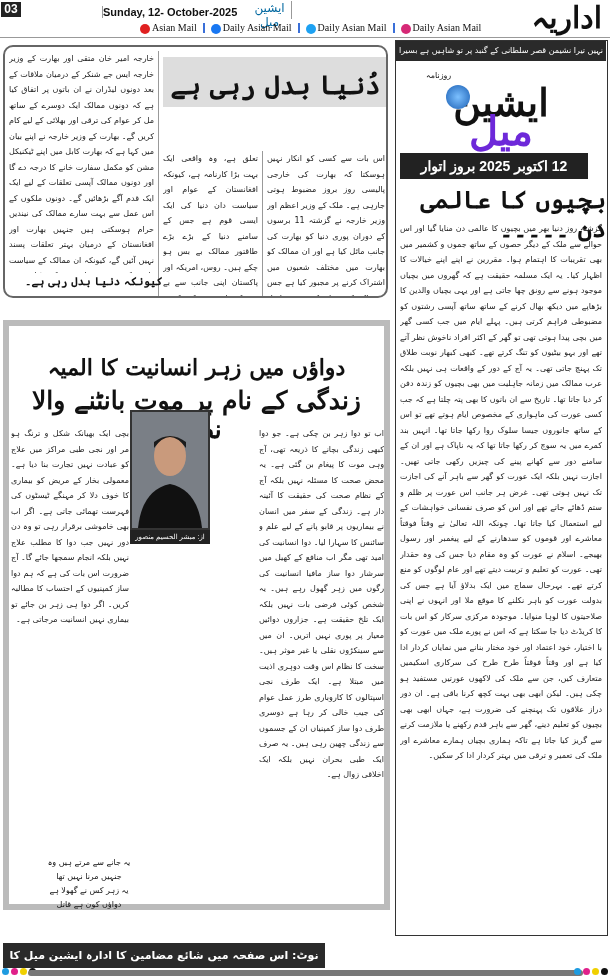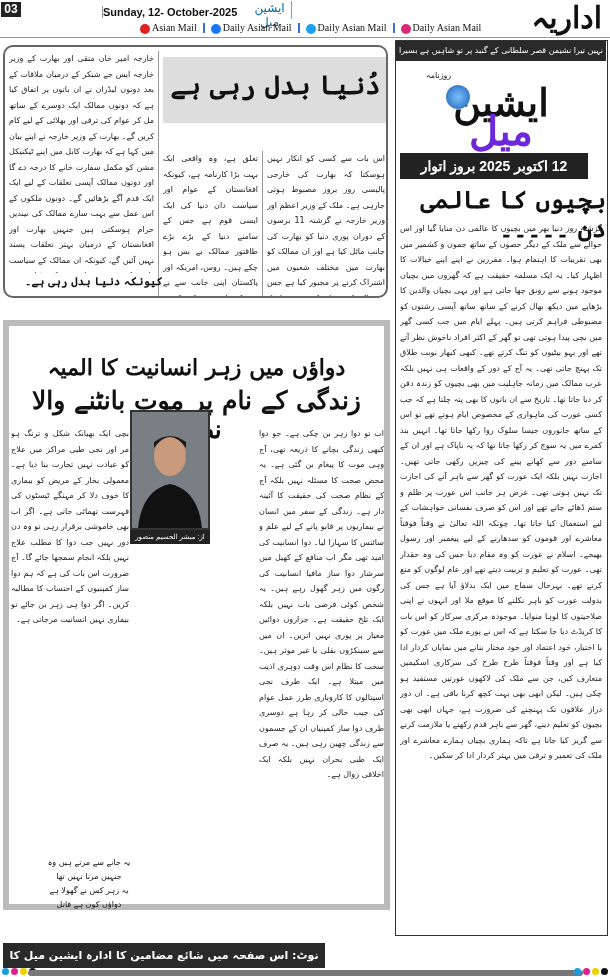--- a/index.html
+++ b/index.html
@@ -7,21 +7,21 @@
 .hdr{position:absolute;left:0;top:0;width:610px;height:38px;border-bottom:1px solid #999}
 .pgno{position:absolute;left:1px;top:2px;width:20px;height:15px;background:#222;color:#fff;font:bold 12px "Liberation Sans",sans-serif;text-align:center;line-height:15px}
 .date{position:absolute;left:102px;top:6px;font:bold 11px "Liberation Sans",sans-serif;border-left:1px solid #999;}
 .minilogo{position:absolute;left:248px;top:1px;width:44px;height:18px;color:#0369a1;font-size:12px;text-align:center;border-right:1px solid #999}
 .social{position:absolute;left:140px;top:22px;font:10px "Liberation Serif",serif;display:flex;gap:6px;align-items:center}
 .social span.ic{display:inline-block;width:10px;height:10px;border-radius:50%;margin-right:2px;vertical-align:middle}
 .sep{width:2px;height:10px;background:#3a6fd8;display:inline-block}
 .idaria{position:absolute;right:8px;top:0;font:bold 30px "DejaVu Serif",serif;direction:rtl}
 .col{position:absolute;font:8px "DejaVu Sans",sans-serif;direction:rtl;text-align:justify;line-height:15.5px;color:#222;overflow:hidden}
 .box1{position:absolute;left:3px;top:45px;width:385px;height:253px;border:2px solid #666;border-radius:10px;overflow:hidden}
-.banner{position:absolute;left:158px;top:10px;width:225px;height:66px;background:#ddd;font:bold 26px "DejaVu Serif",serif;text-align:center;line-height:56px;direction:rtl}
+.banner{position:absolute;left:158px;top:10px;width:225px;height:50px;background:#ddd;font:bold 26px "DejaVu Serif",serif;text-align:center;line-height:56px;direction:rtl}
 .sub1{position:absolute;left:158px;top:74px;width:225px;text-align:center;font:bold 17px "DejaVu Serif",serif;direction:rtl}
 .vline{position:absolute;width:1px;background:#999}
 .art2{position:absolute;left:3px;top:320px;width:387px;height:590px;border:6px solid #bbb}
 .t2{position:absolute;left:0;width:375px;text-align:center;font:bold 22px "DejaVu Serif",serif;direction:rtl}
 .photo{position:absolute;left:130px;top:410px;width:80px;height:120px;border:2px solid #333;background:#555}
 .caption{position:absolute;left:130px;top:530px;width:80px;height:14px;background:#222;color:#fff;font:7px sans-serif;text-align:center;direction:rtl;line-height:14px}
 .rbox{position:absolute;left:395px;top:40px;width:213px;height:896px;border:1.5px solid #333}
 .quote{position:absolute;left:0;top:0;width:210px;height:20px;background:#2a2a2a;color:#fff;font:8px "DejaVu Sans",sans-serif;text-align:center;line-height:20px;direction:rtl}
 .logo{position:absolute;left:30px;top:30px;width:150px;height:100px;text-align:center}
 .logo .a{font:bold 38px "DejaVu Serif",serif;color:#111}

